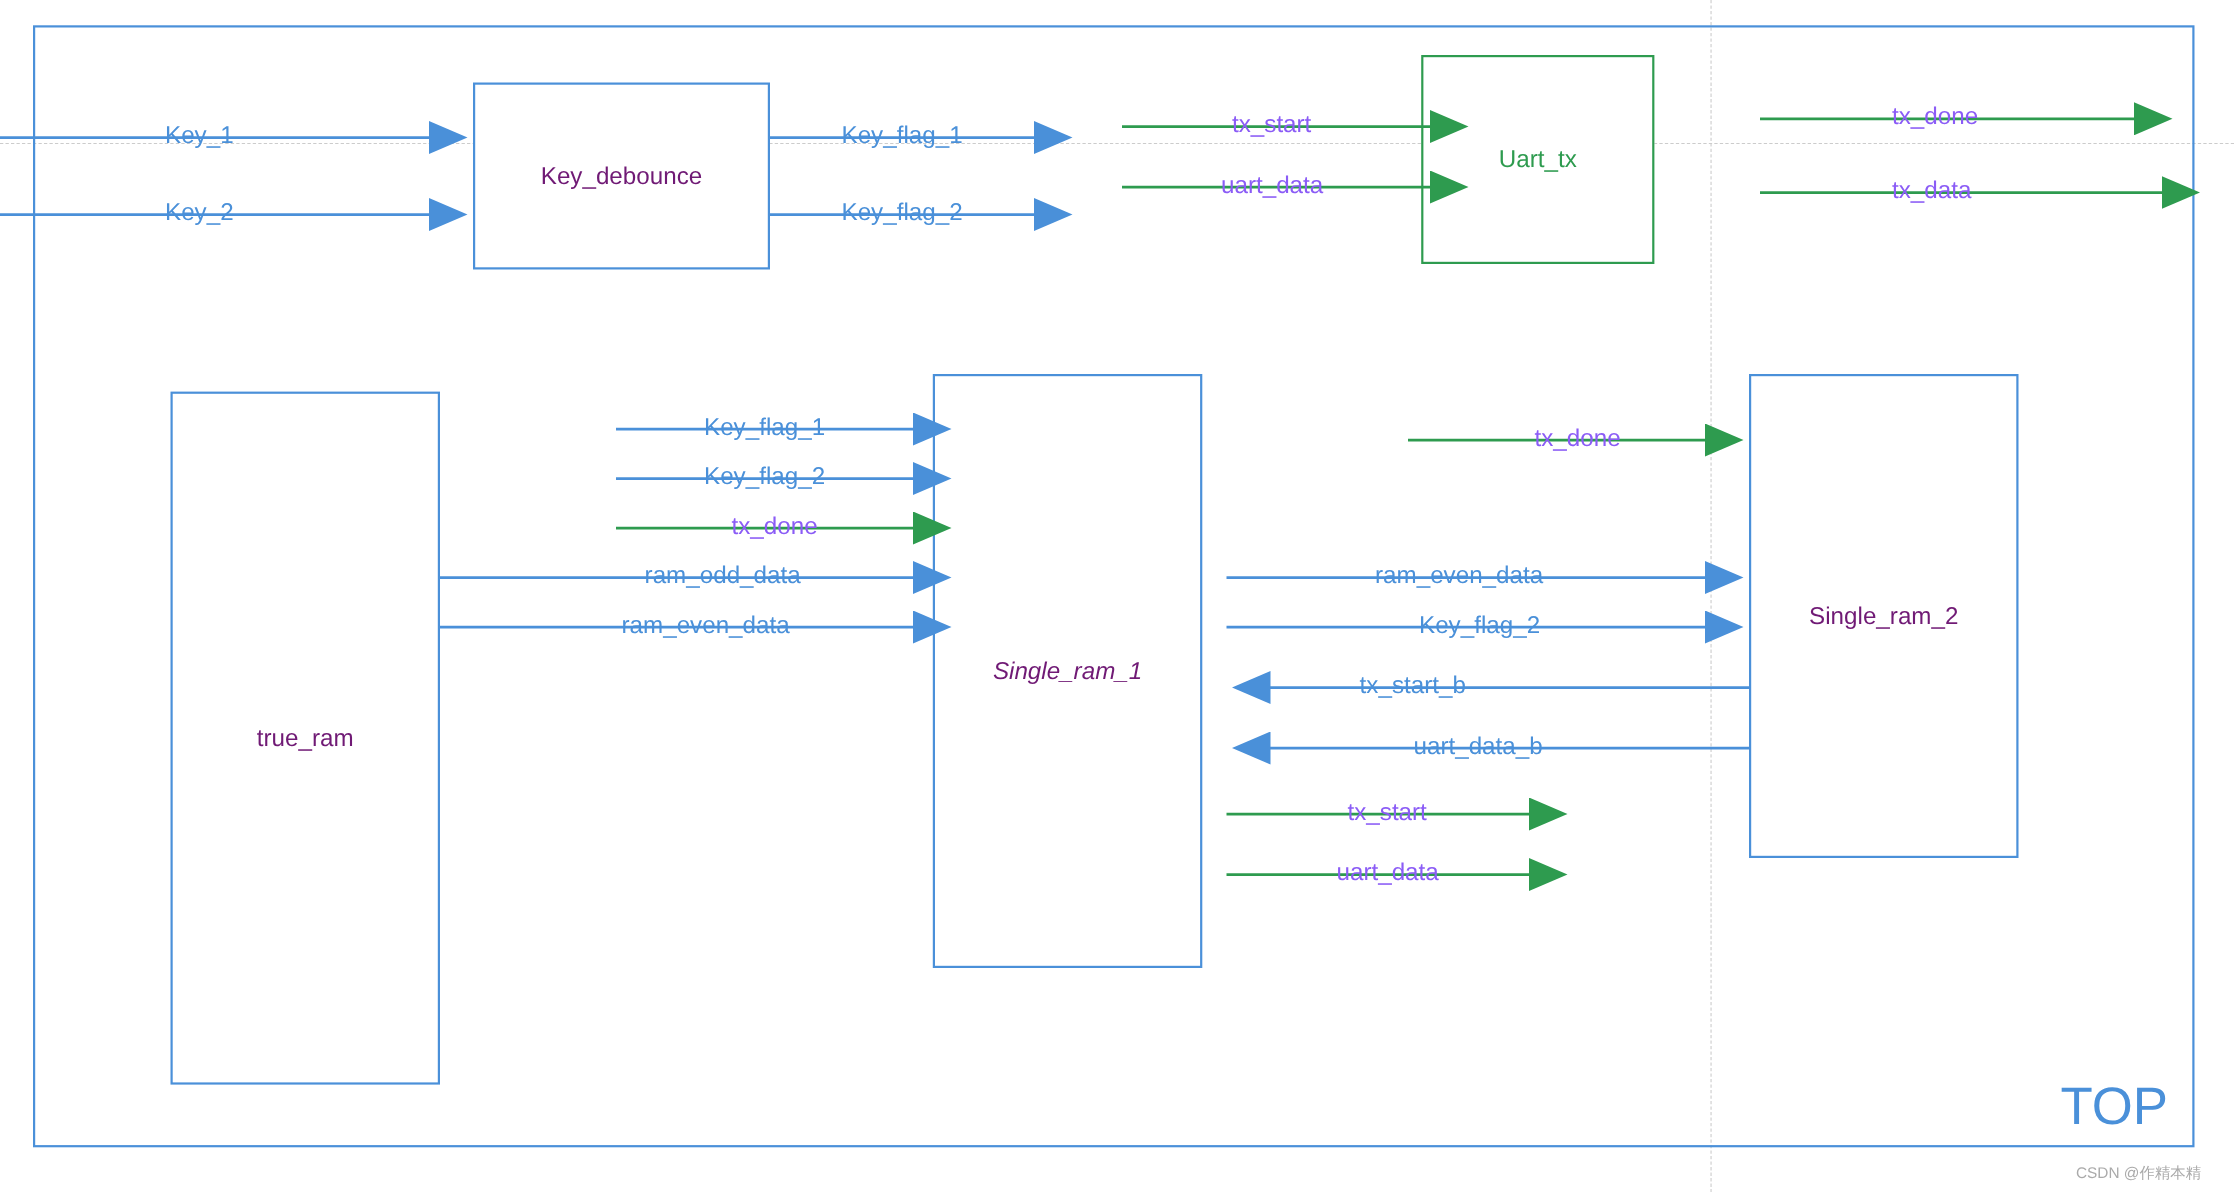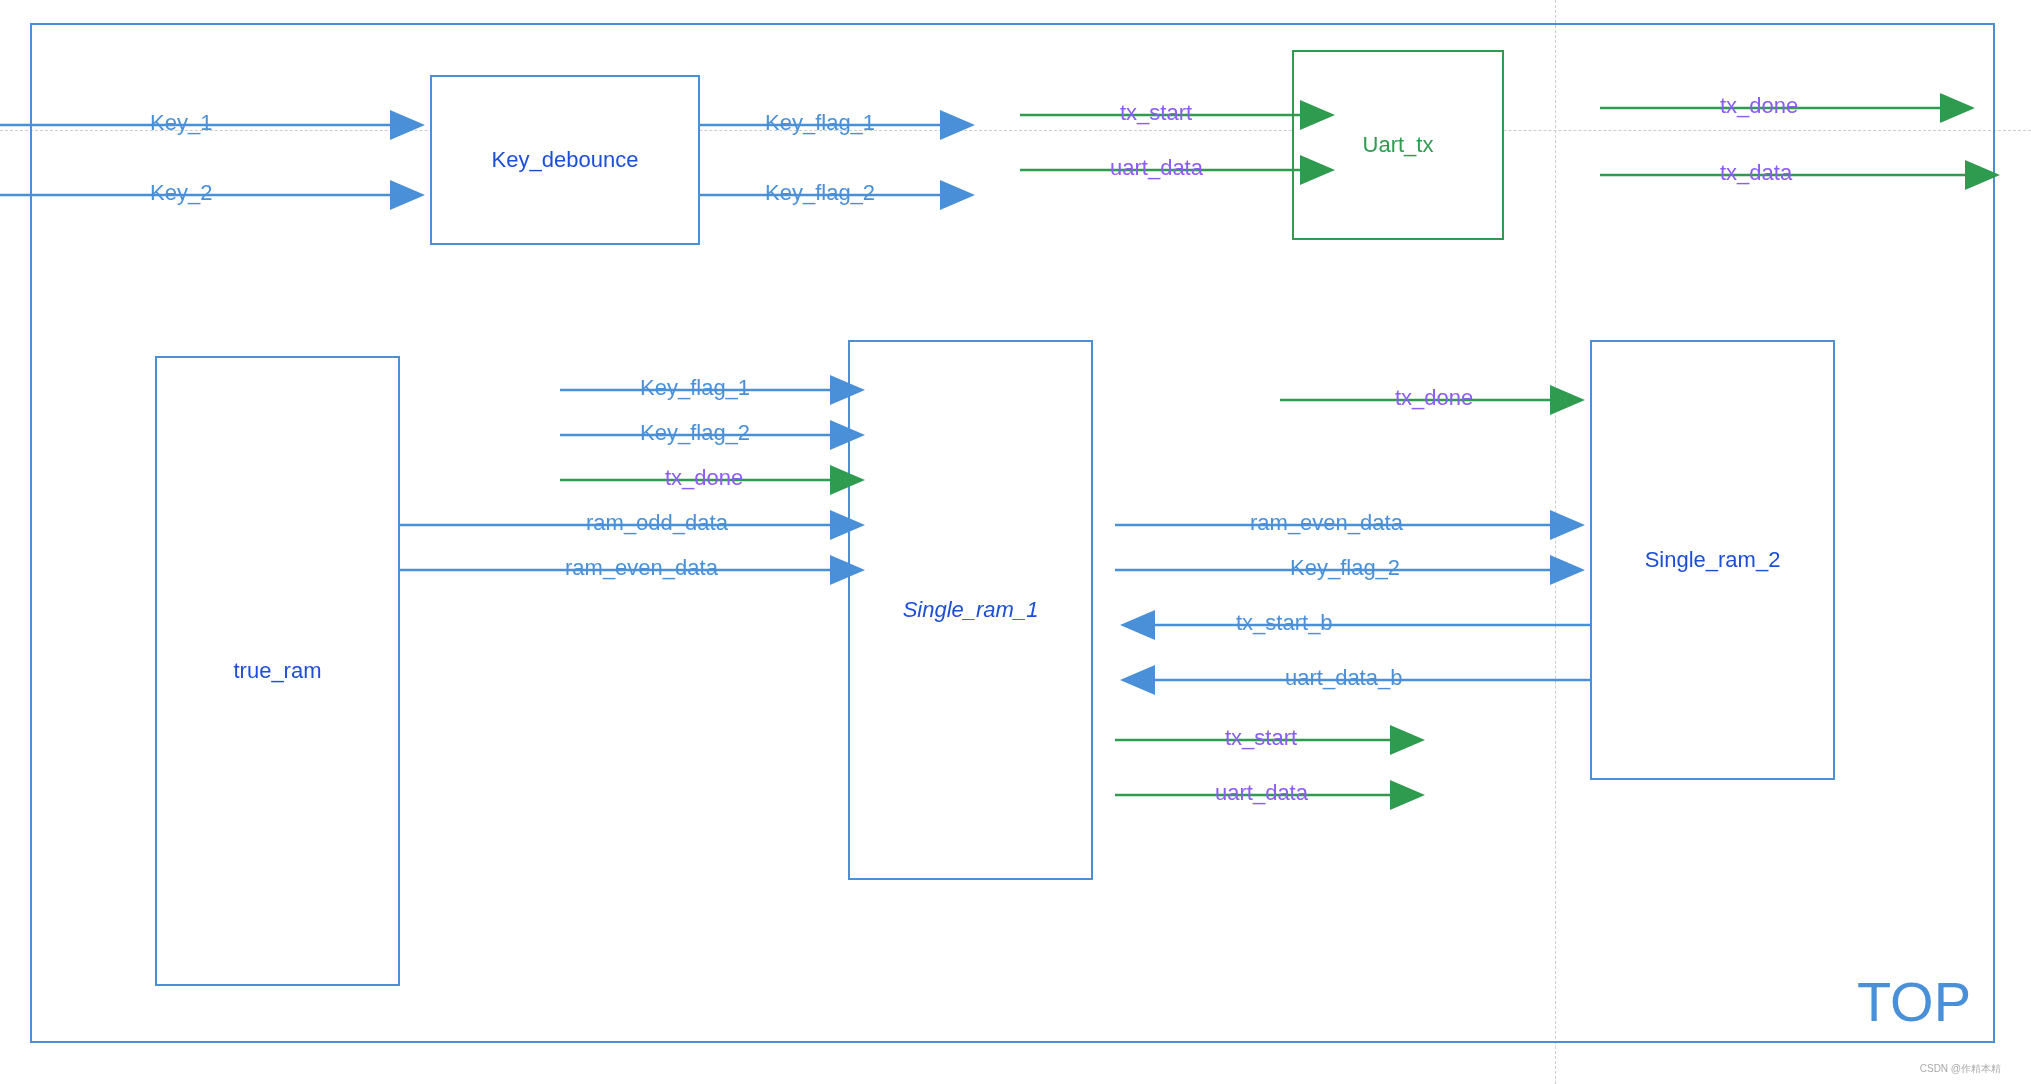--- a/index.html
+++ b/index.html
@@ -10,28 +10,28 @@
     font-family: Arial, sans-serif;
     width: 2031px;
     height: 1084px;
     position: relative;
     overflow: hidden;
   }
   .gridline-h { position:absolute; left:0; right:0; border-top:1px dashed #ccc; }
   .gridline-v { position:absolute; top:0; bottom:0; border-left:1px dashed #ccc; }
   svg { position:absolute; top:0; left:0; }
   .block { position:absolute; border:2px solid; background:#fff; display:flex; align-items:center; justify-content:center; }
-  .block.blue { border-color:#4a90d9; color:#1d4ed8; }
+  .block.blue { border-color:#4a90d9; color:#701a75; }
   .block.green { border-color:#2e9b4f; color:#2e9b4f; }
   .label { position:absolute; font-size:22px; white-space:nowrap; }
   .label.blue { color:#4a90d9; }
   .label.green { color:#8b5cf6; }
   .blockText { font-size:22px; }
-  .top-label { position:absolute; font-size:56px; color:#4a90d9; font-weight:500; }
-  .watermark { position:absolute; font-size:10px; color:#aaa; }
+  .top-label { position:absolute; font-size:48px; color:#4a90d9; font-weight:500; }
+  .watermark { position:absolute; font-size:14px; color:#aaa; }
 </style>
 </head>
 <body>
 
 <div class="gridline-h" style="top:130px;"></div>
 <div class="gridline-v" style="left:1555px;"></div>
 
 <div class="block blue" style="left:30px; top:23px; width:1965px; height:1020px; background:transparent;"></div>
 
 <div class="block blue" style="left:430px; top:75px; width:270px; height:170px;">

